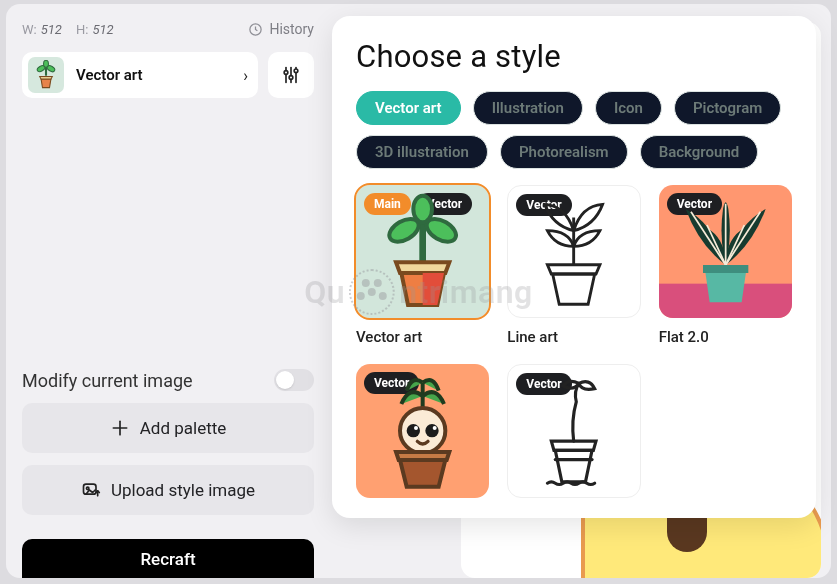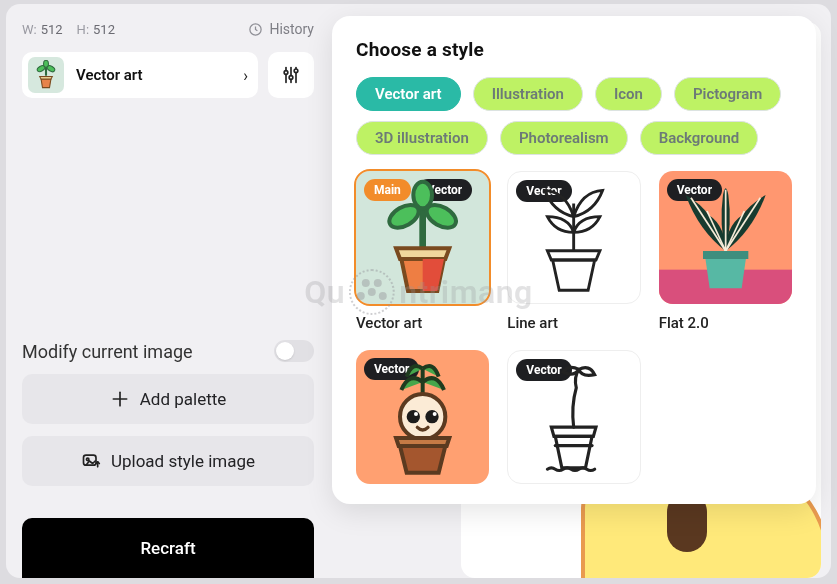--- a/index.html
+++ b/index.html
@@ -33,21 +33,21 @@
   .dims-row {
     display: flex;
     align-items: center;
     justify-content: space-between;
     color: #9A9AA2;
     font-size: 13px;
     height: 22px;
   }
   .dims-left { display:flex; gap:14px; align-items:center; }
   .dim-pair { display:flex; gap:4px; align-items:center; }
-  .dim-val { color:#6B6B72; }
+  .dim-val { color:#6B6B72;font-style:italic; }
   .history { display:flex; gap:6px; align-items:center; font-size:14px; color:#7e7e85; cursor:pointer; }
   .history svg { width:15px; height:15px; }
 
   .style-row { display:flex; gap:10px; align-items:center; }
   .style-selector {
     flex:1;
     background:#fff;
     border-radius:10px;
     height:46px;
     display:flex;
@@ -94,21 +94,21 @@
     border-radius:50%; top:2px; left:2px;
     box-shadow:0 1px 2px rgba(0,0,0,.12);
   }
 
   .pill-btn {
     width:100%; height:50px; border-radius:10px;
     display:flex; align-items:center; justify-content:center;
     gap:10px; font-size:17px; cursor:pointer;
   }
   .pill-grey { background:#E7E6EA; color:#232326; }
-  .pill-black { background:#000; color:#fff; font-weight:500; border-radius:10px 10px 0 0; height:60px; margin-top:20px;justify-content:center;}
+  .pill-black { background:#000; color:#fff; font-weight:500; border-radius:10px 10px 0 0; height:39px; margin-top:12px;justify-content:center;}
   .pill-btn svg { width:20px; height:20px; }
 
   
   .right {
     flex:1;
     position:relative;
   }
   .canvas-peek {
     position:absolute;
     top:8px; right:0; bottom:0;
@@ -130,28 +130,28 @@
   .style-panel {
     position:absolute;
     top:2px; left:0;
     width:484px;
     background:#fff;
     border-radius:18px;
     box-shadow:0 8px 28px rgba(0,0,0,.10);
     padding:22px 24px 20px 24px;
     display:flex; flex-direction:column; gap:16px;
   }
-  .panel-title { font-size:19px; font-weight:700; color:#111; letter-spacing:.2px; }
+  .panel-title { font-size:31px; font-weight:400; color:#111; letter-spacing:.2px; }
 
   .chip-rows { display:flex; flex-wrap:wrap; gap:10px 12px; }
   .chip {
     height:34px; padding:0 18px;
     border:1px solid #DCE3E1; border-radius:17px;
     display:flex; align-items:center; font-size:15px;
-    color:#6C7A77; background:#bef264; font-weight:600;
+    color:#6C7A77; background:#0f172a; font-weight:600;
     cursor:pointer;
   }
   .chip.active {
     background:#2ABAA6; border-color:#2ABAA6; color:#fff;
   }
 
   .cards {
     display:grid;
     grid-template-columns: repeat(3, 1fr);
     gap:18px 18px;

